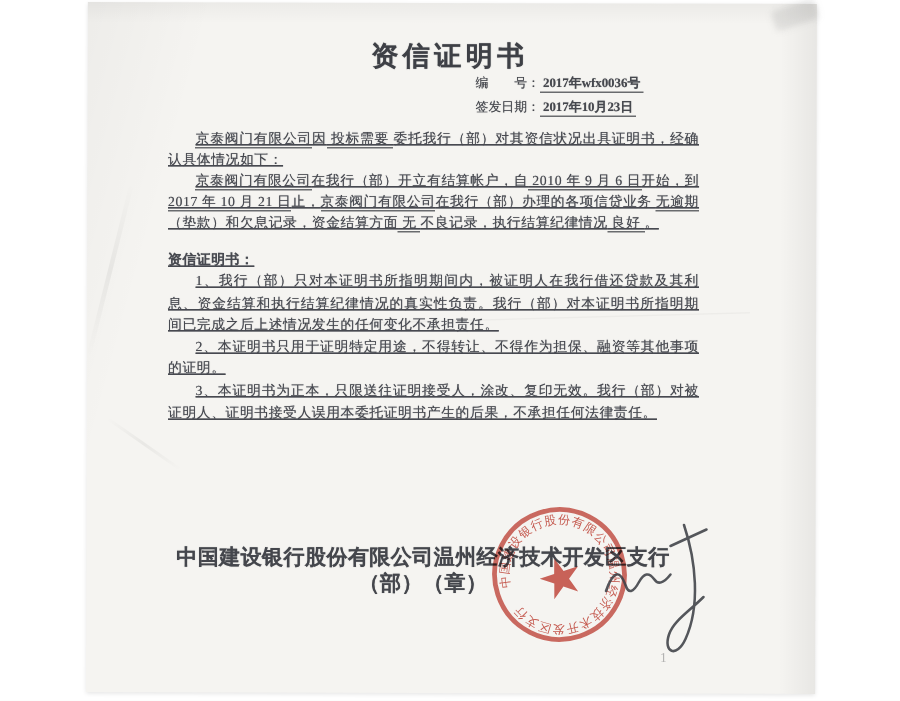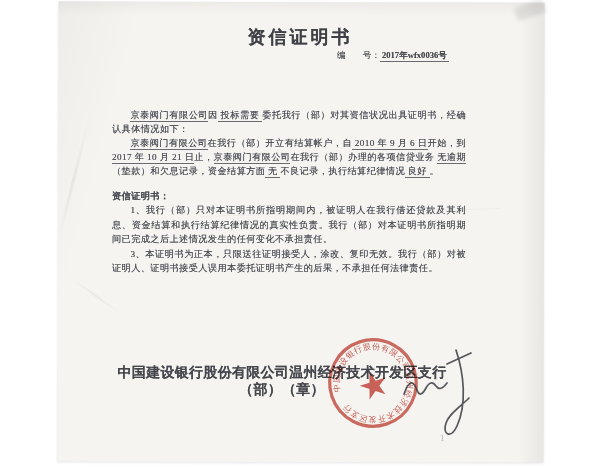--- a/index.html
+++ b/index.html
@@ -22,30 +22,30 @@
   .crease2{left:66px;top:295px;width:60px;height:2px;background:linear-gradient(to right,transparent,rgba(0,0,0,0.05),transparent);transform:rotate(35deg);}
   .crease3{left:200px;top:212px;width:300px;height:1px;background:rgba(0,0,0,0.03);transform:rotate(-1.5deg);}
   .smudge{left:515px;top:3px;width:30px;height:14px;background:rgba(120,120,120,0.18);transform:rotate(-18deg);border-radius:3px;filter:blur(2px);}
 
   .doc-title{
     position:absolute;left:0;top:25px;width:600px;text-align:center;
     font-size:18px;font-weight:bold;letter-spacing:3px;color:#3e4046;
     text-shadow:0 0 0.6px rgba(62,64,70,0.7);
   }
   .meta{
-    position:absolute;left:337px;top:47px;font-size:8.6px;color:#46484e;
+    position:absolute;left:317px;top:47px;font-size:8.6px;color:#46484e;
     line-height:16px;text-shadow:0 0 0.5px rgba(70,72,78,0.6);
   }
   .meta .row{white-space:nowrap;}
   .meta .val{border-bottom:1px solid rgba(70,72,78,0.8);padding:0 2px 0.5px 2px;font-weight:bold;}
 
   .flow{
-    position:absolute;left:112px;top:108px;width:354px;
+    position:absolute;left:112px;top:85px;width:354px;
     font-size:9.2px;line-height:14px;color:#474950;text-align:justify;
-    text-shadow:0 0 0.5px rgba(71,73,80,0.65);letter-spacing:0.4px;
+    text-shadow:0 0 0.5px rgba(71,73,80,0.65);letter-spacing:0.4px;text-decoration:underline;
   }
   .flow p{margin:0;text-indent:2em;}
   .u{border-bottom:1px solid rgba(70,72,78,0.8);padding-bottom:0.5px;}
   .declare-head{margin-top:11px !important;text-indent:0 !important;font-weight:bold;}
   .items p{line-height:14.6px;}
 
   .footer{
     position:absolute;left:110px;top:364px;width:344px;text-align:center;
     font-size:14px;font-weight:bold;color:#44464c;line-height:17px;
     text-shadow:0 0 0.5px rgba(68,70,76,0.65);letter-spacing:0.3px;
@@ -70,28 +70,32 @@
 <div class="crease crease2"></div>
 <div class="crease crease3"></div>
 <div class="crease smudge"></div>
 
 <div class="doc-title">资信证明书</div>
 
 <div class="meta">
   <div class="row">
     <span>编　　号：</span><span class="val">2017年wfx0036号</span>
   </div>
+  <div class="row">
+    <span>签发日期：</span><span class="val">2017年10月23日</span>
+  </div>
 </div>
 
 <div class="flow">
   <p><span class="u">京泰阀门有限公司</span><span>因</span><span class="u"> 投标需要 </span><span>委托我行（部）对其资信状况出具证明书，经确认具体情况如下：</span></p>
   <p><span class="u">京泰阀门有限公司</span><span>在我行（部）开立有结算帐户，自</span><span class="u"> 2010 年 9 月 6 日</span><span>开始，到</span><span class="u"> 2017 年 10 月 21 日</span><span>止，</span><span class="u">京泰阀门有限公司</span><span>在我行（部）办理的各项信贷业务 </span><span class="u">无逾期</span><span>（垫款）和欠息记录，资金结算方面</span><span class="u"> 无 </span><span>不良记录，执行结算纪律情况</span><span class="u"> 良好 </span><span>。</span></p>
   <p class="declare-head">资信证明书：</p>
   <div class="items">
     <p>1、我行（部）只对本证明书所指明期间内，被证明人在我行借还贷款及其利息、资金结算和执行结算纪律情况的真实性负责。我行（部）对本证明书所指明期间已完成之后上述情况发生的任何变化不承担责任。</p>
+    <p>2、本证明书只用于证明特定用途，不得转让、不得作为担保、融资等其他事项的证明。</p>
     <p>3、本证明书为正本，只限送往证明接受人，涂改、复印无效。我行（部）对被证明人、证明书接受人误用本委托证明书产生的后果，不承担任何法律责任。</p>
   </div>
 </div>
 
 <div class="footer">
   <div>中国建设银行股份有限公司温州经济技术开发区支行（部）（章）</div>
 </div>
 
 <svg class="seal" viewBox="0 0 100 100">
   <circle cx="50" cy="50" r="46" fill="none" stroke="#c23a2e" stroke-width="3.4" opacity="0.9"></circle>

